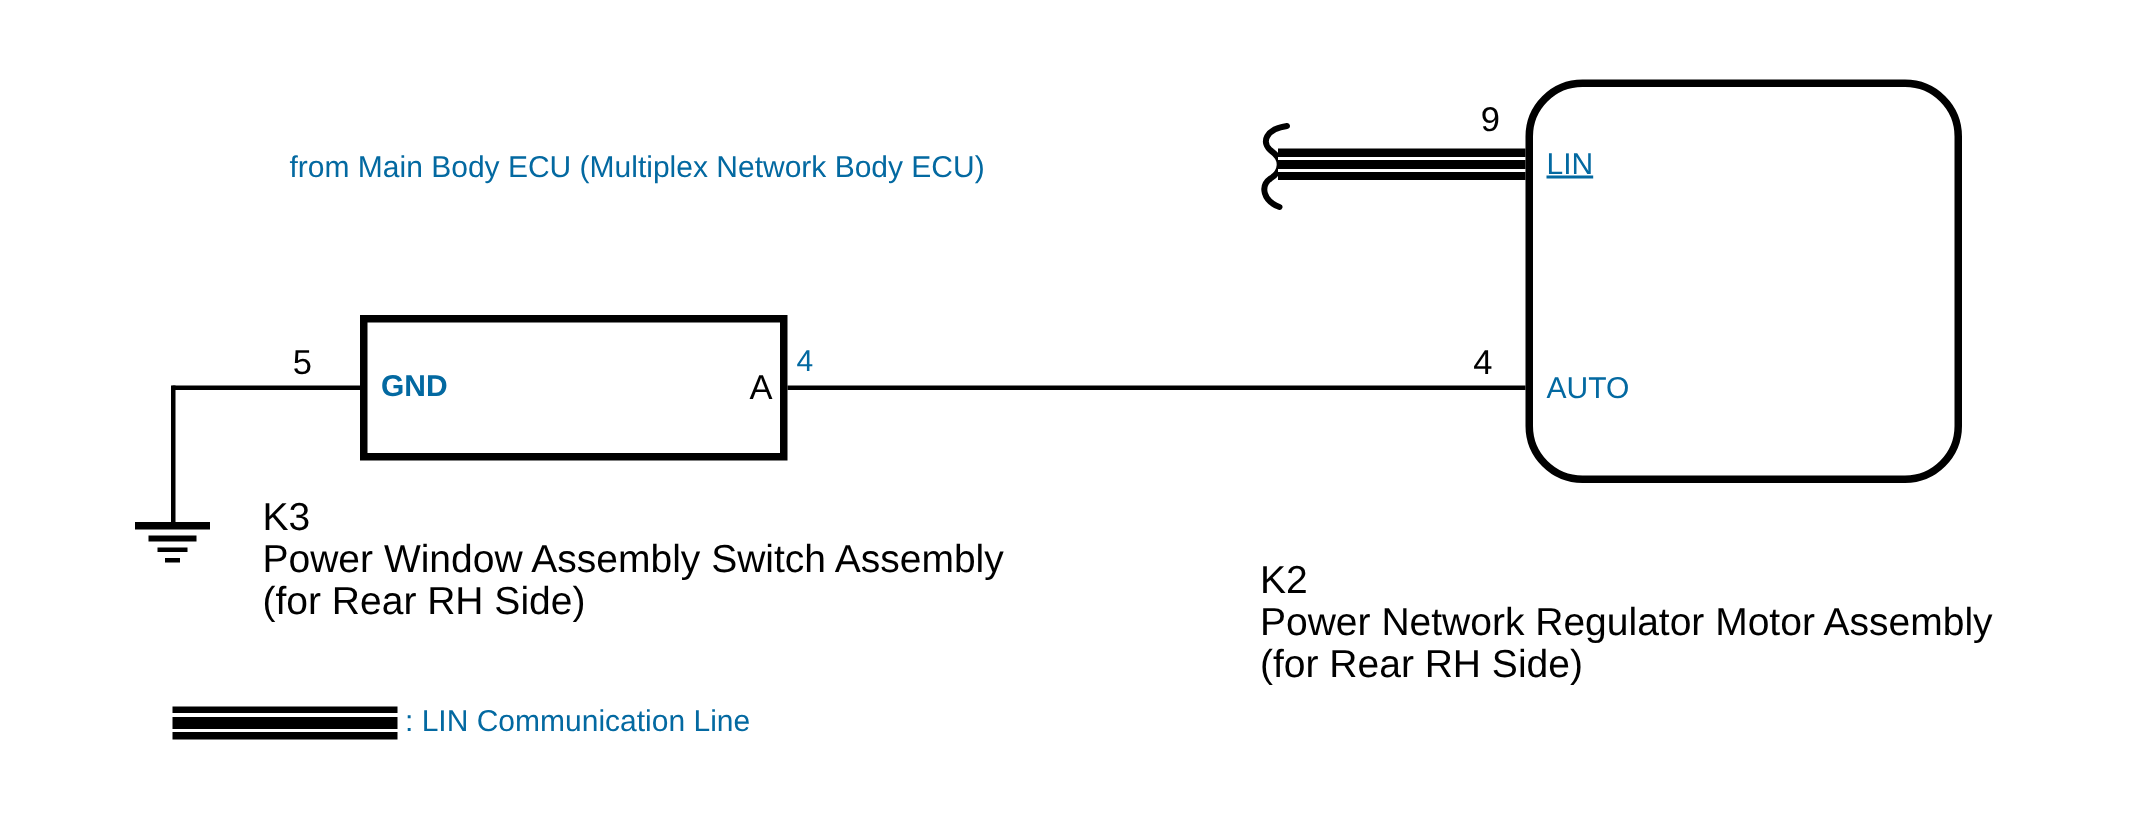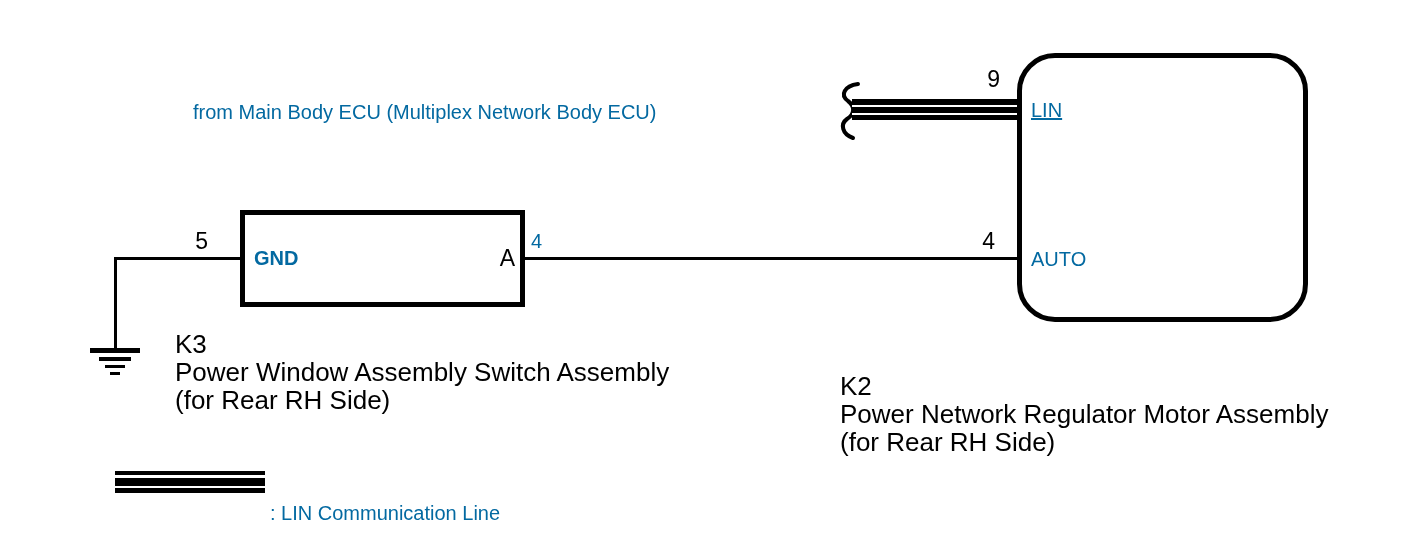--- a/index.html
+++ b/index.html
@@ -135,15 +135,15 @@
     <div>(for Rear RH Side)</div>
   </div>
 
   <div class="label-block" style="left:840px; top:336px;margin-top:36px;">
     <div>K2</div>
     <div>Power Network Regulator Motor Assembly</div>
     <div>(for Rear RH Side)</div>
   </div>
 
   <div class="legend-stripes" style="left:115px; top:471px; width:150px; height:22px;"></div>
-  <div class="txt" style="left:270px; top:468px;margin-top:32px;">: LIN Communication Line</div>
+  <div class="txt" style="left:270px; top:468px;">: LIN Communication Line</div>
 
 </div>
 
 </body></html>

